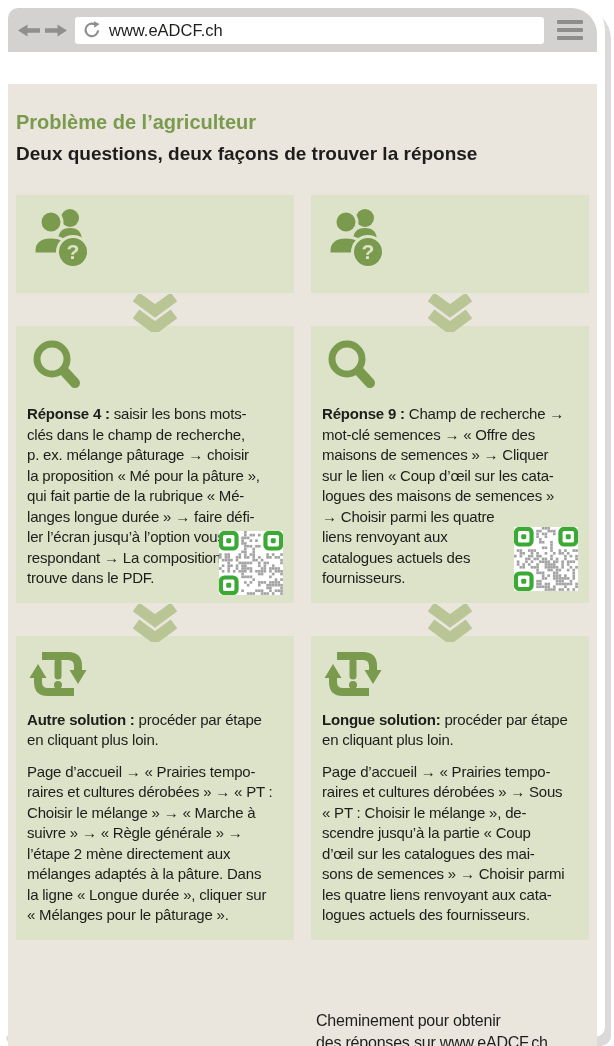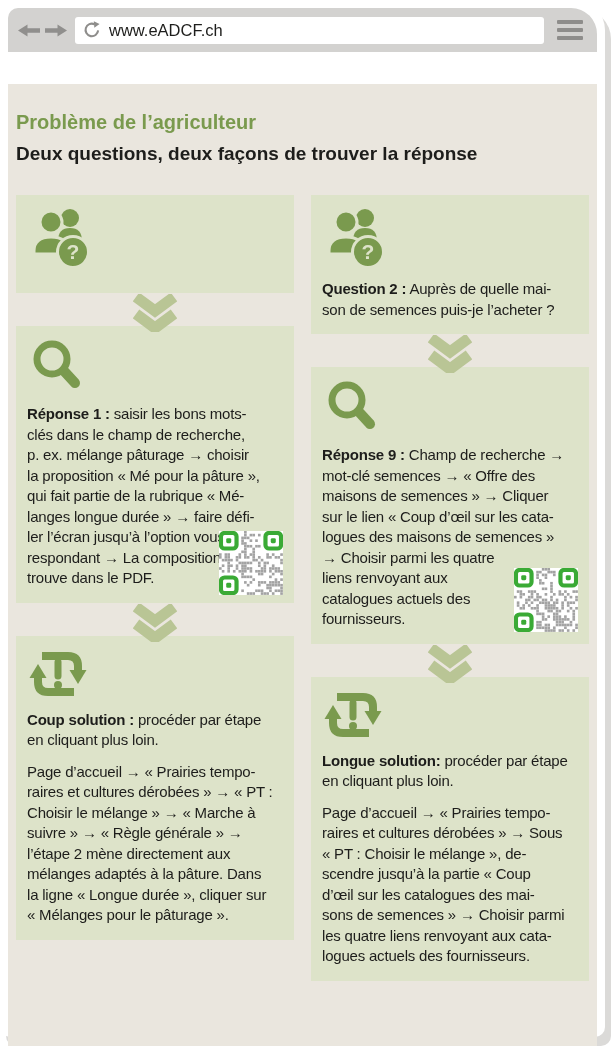--- a/index.html
+++ b/index.html
@@ -105,21 +105,21 @@
         <svg class="chev" width="44" height="38" viewBox="0 0 44 38">
           <path d="M3 3 L22 17 L41 3" fill="none" stroke="#b9c595" stroke-width="11"></path>
           <path d="M3 20 L22 34 L41 20" fill="none" stroke="#b9c595" stroke-width="11"></path>
         </svg>
 
         <section class="box">
           <svg class="icon" width="56" height="56" viewBox="0 0 56 56">
             <circle cx="23" cy="21" r="15" fill="none" stroke="#7a9a4e" stroke-width="7"></circle>
             <line x1="35" y1="33" x2="46" y2="45" stroke="#7a9a4e" stroke-width="10" stroke-linecap="round"></line>
           </svg>
-          <p><b>Réponse 1 :</b><span> saisir les bons mots-
+          <p><b>Réponse 4 :</b><span> saisir les bons mots-
 clés dans le champ de recherche,
 p. ex. mélange pâturage → choisir
 la proposition « Mé pour la pâture »,
 qui fait partie de la rubrique « Mé-
 langes longue durée » → faire défi-
 ler l’écran jusqu’à l’option vous cor-
 respondant → La composition se
 trouve dans le PDF.</span></p>
           <div class="qr qr-a1"><svg width="64" height="64" viewBox="0 0 64 64">
                 <rect width="64" height="64" fill="#fff"></rect>
@@ -290,21 +290,21 @@
 
         <section class="box">
           <svg class="icon" width="58" height="52" viewBox="0 0 58 52">
             <path d="M13 8 L39 8 Q49 8 49 18 L49 23" fill="none" stroke="#7a9a4e" stroke-width="8"></path>
             <polygon points="40.5,22 57.5,22 49,36" fill="#7a9a4e"></polygon>
             <path d="M45 44 L19 44 Q9 44 9 34 L9 29" fill="none" stroke="#7a9a4e" stroke-width="8"></path>
             <polygon points="0.5,30 17.5,30 9,16" fill="#7a9a4e"></polygon>
             <line x1="29" y1="14" x2="29" y2="28" stroke="#7a9a4e" stroke-width="7" stroke-linecap="round"></line>
             <circle cx="29" cy="37" r="4" fill="#7a9a4e"></circle>
           </svg>
-          <p><b>Coup solution :</b><span> procéder par étape
+          <p><b>Autre solution :</b><span> procéder par étape
 en cliquant plus loin.</span></p>
           <p>Page d’accueil → « Prairies tempo-
 raires et cultures dérobées » → « PT :
 Choisir le mélange » → « Marche à
 suivre » → « Règle générale » →
 l’étape 2 mène directement aux
 mélanges adaptés à la pâture. Dans
 la ligne « Longue durée », cliquer sur
 « Mélanges pour le pâturage ».</p>
         </section>
@@ -317,22 +317,20 @@
           <svg class="icon" width="64" height="62" viewBox="0 0 64 62">
             <g fill="#7a9a4e">
               <circle cx="41" cy="11" r="9"></circle>
               <path d="M29 34 q0 -13 12 -13 q12 0 12 13 l0 3 -7 7 -17 -2 z"></path>
               <circle cx="22" cy="15" r="11" stroke="#dde3c9" stroke-width="3"></circle>
               <path d="M5 44 q0 -14 17 -14 q17 0 17 14 l0 3 -34 0 z" stroke="#dde3c9" stroke-width="3"></path>
               <circle cx="44" cy="45" r="15.5" stroke="#dde3c9" stroke-width="3"></circle>
             </g>
             <text x="44" y="52" font-size="21" font-weight="bold" fill="#dde3c9" text-anchor="middle" font-family="Liberation Sans, sans-serif">?</text>
           </svg>
-          <p><b>Question 2 :</b><span> Auprès de quelle mai-
-son de semences puis-je l’acheter ?</span></p>
         </section>
 
         <svg class="chev" width="44" height="38" viewBox="0 0 44 38">
           <path d="M3 3 L22 17 L41 3" fill="none" stroke="#b9c595" stroke-width="11"></path>
           <path d="M3 20 L22 34 L41 20" fill="none" stroke="#b9c595" stroke-width="11"></path>
         </svg>
 
         <section class="box">
           <svg class="icon" width="56" height="56" viewBox="0 0 56 56">
             <circle cx="23" cy="21" r="15" fill="none" stroke="#7a9a4e" stroke-width="7"></circle>

